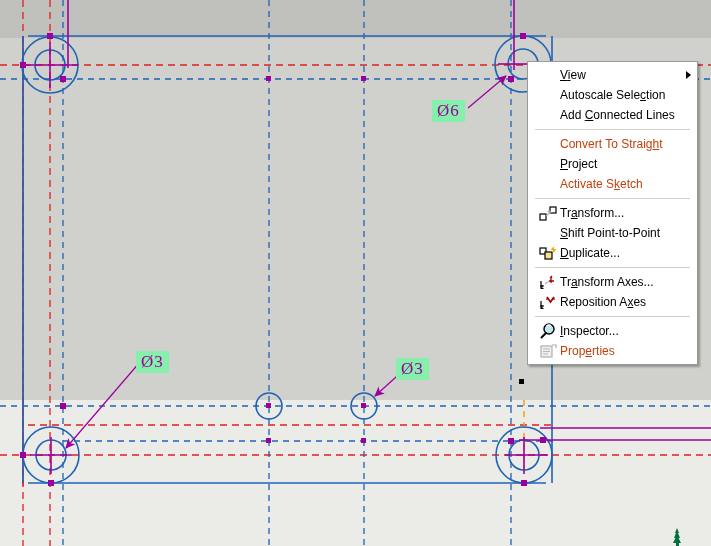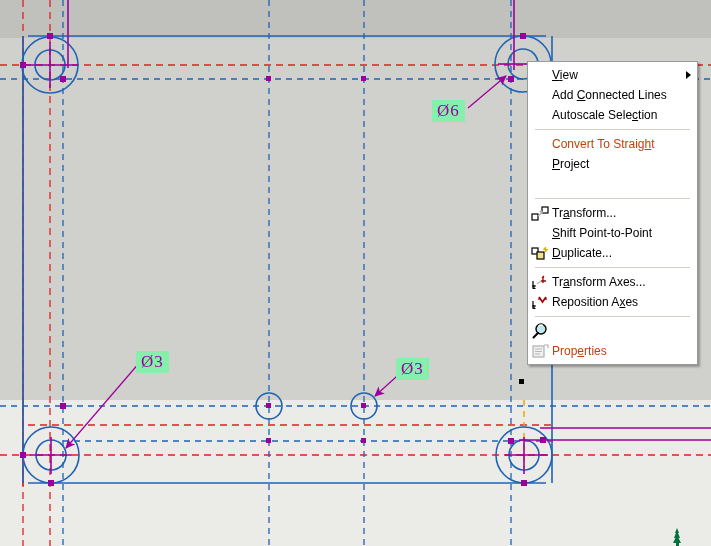--- a/index.html
+++ b/index.html
@@ -41,21 +41,21 @@
     font-size:12px;
     color:#000000;
     box-sizing:border-box;
   }
   .mi{
     position:relative;
     height:20px;
     line-height:20px;
     display:flex;
     align-items:center;
-    padding:0 6px 0 0;
+    padding:0 6px 0 8px;
     cursor:default;
     white-space:nowrap;
   }
   .mi .ico{
     width:24px;min-width:24px;height:18px;
     display:flex;align-items:center;justify-content:center;
   }
   .mi .lbl{flex:1;}
   .mi.disabled .lbl{color:#c2410c;}
   .mi .arrow{
@@ -195,39 +195,40 @@
 
   <div id="ctxmenu">
 
     <div class="mi">
       <span class="ico"></span>
       <span class="lbl"><span class="u">V</span><span class="u">i</span>ew</span>
       <span class="arrow"></span>
     </div>
     <div class="mi">
       <span class="ico"></span>
+      <span class="lbl">Autoscale Sele<span class="u">c</span>tion</span>
+    </div>
+    <div class="mi">
+      <span class="ico"></span>
       <span class="lbl">Add <span class="u">C</span>onnected Lines</span>
     </div>
-    <div class="mi">
-      <span class="ico"></span>
-      <span class="lbl">Autoscale Sele<span class="u">c</span>tion</span>
-    </div>
 
     <div class="msep"></div>
 
     <div class="mi disabled">
       <span class="ico"></span>
       <span class="lbl">Convert To Straig<span class="u">h</span>t</span>
     </div>
     <div class="mi">
       <span class="ico"></span>
       <span class="lbl"><span class="u">P</span>roject</span>
     </div>
     <div class="mi disabled">
       <span class="ico"></span>
+      <span class="lbl">Activate S<span class="u">k</span>etch</span>
     </div>
 
     <div class="msep"></div>
 
     <div class="mi">
       <span class="ico">
         <svg width="19" height="15" viewBox="0 0 19 15">
           <rect x="1" y="8" width="6" height="6" fill="none" stroke="#000" stroke-width="1.2"></rect>
           <rect x="11" y="1" width="6" height="6" fill="none" stroke="#000" stroke-width="1.2"></rect>
           <path d="M7,10 L12,6" stroke="#b0b0b0" stroke-width="1.2"></path>
@@ -281,20 +282,21 @@
     <div class="msep"></div>
 
     <div class="mi">
       <span class="ico">
         <svg width="17" height="16" viewBox="0 0 17 16">
           <circle cx="9" cy="6" r="5" fill="#bfe9ee" stroke="#000" stroke-width="1.4"></circle>
           <path d="M6,10 L1.5,14.5" stroke="#000" stroke-width="2" stroke-linecap="round"></path>
           <path d="M6.5,3 A4,4 0 0 1 11,2.2" stroke="#fff" stroke-width="1.2" fill="none"></path>
         </svg>
       </span>
+      <span class="lbl"><span class="u">I</span>nspector...</span>
     </div>
     <div class="mi disabled">
       <span class="ico">
         <svg width="18" height="15" viewBox="0 0 18 15">
           <rect x="2" y="2" width="11" height="11" fill="#f0f0f0" stroke="#b0b0b0" stroke-width="1.2"></rect>
           <path d="M4,5 H11 M4,7.5 H11 M4,10 H9" stroke="#b8b8b8" stroke-width="1"></path>
           <path d="M13,1 L17,1 L17,4" stroke="#b0b0b0" stroke-width="1.2" fill="none"></path>
         </svg>
       </span>
       <span class="lbl">Prop<span class="u">e</span>rties</span>

